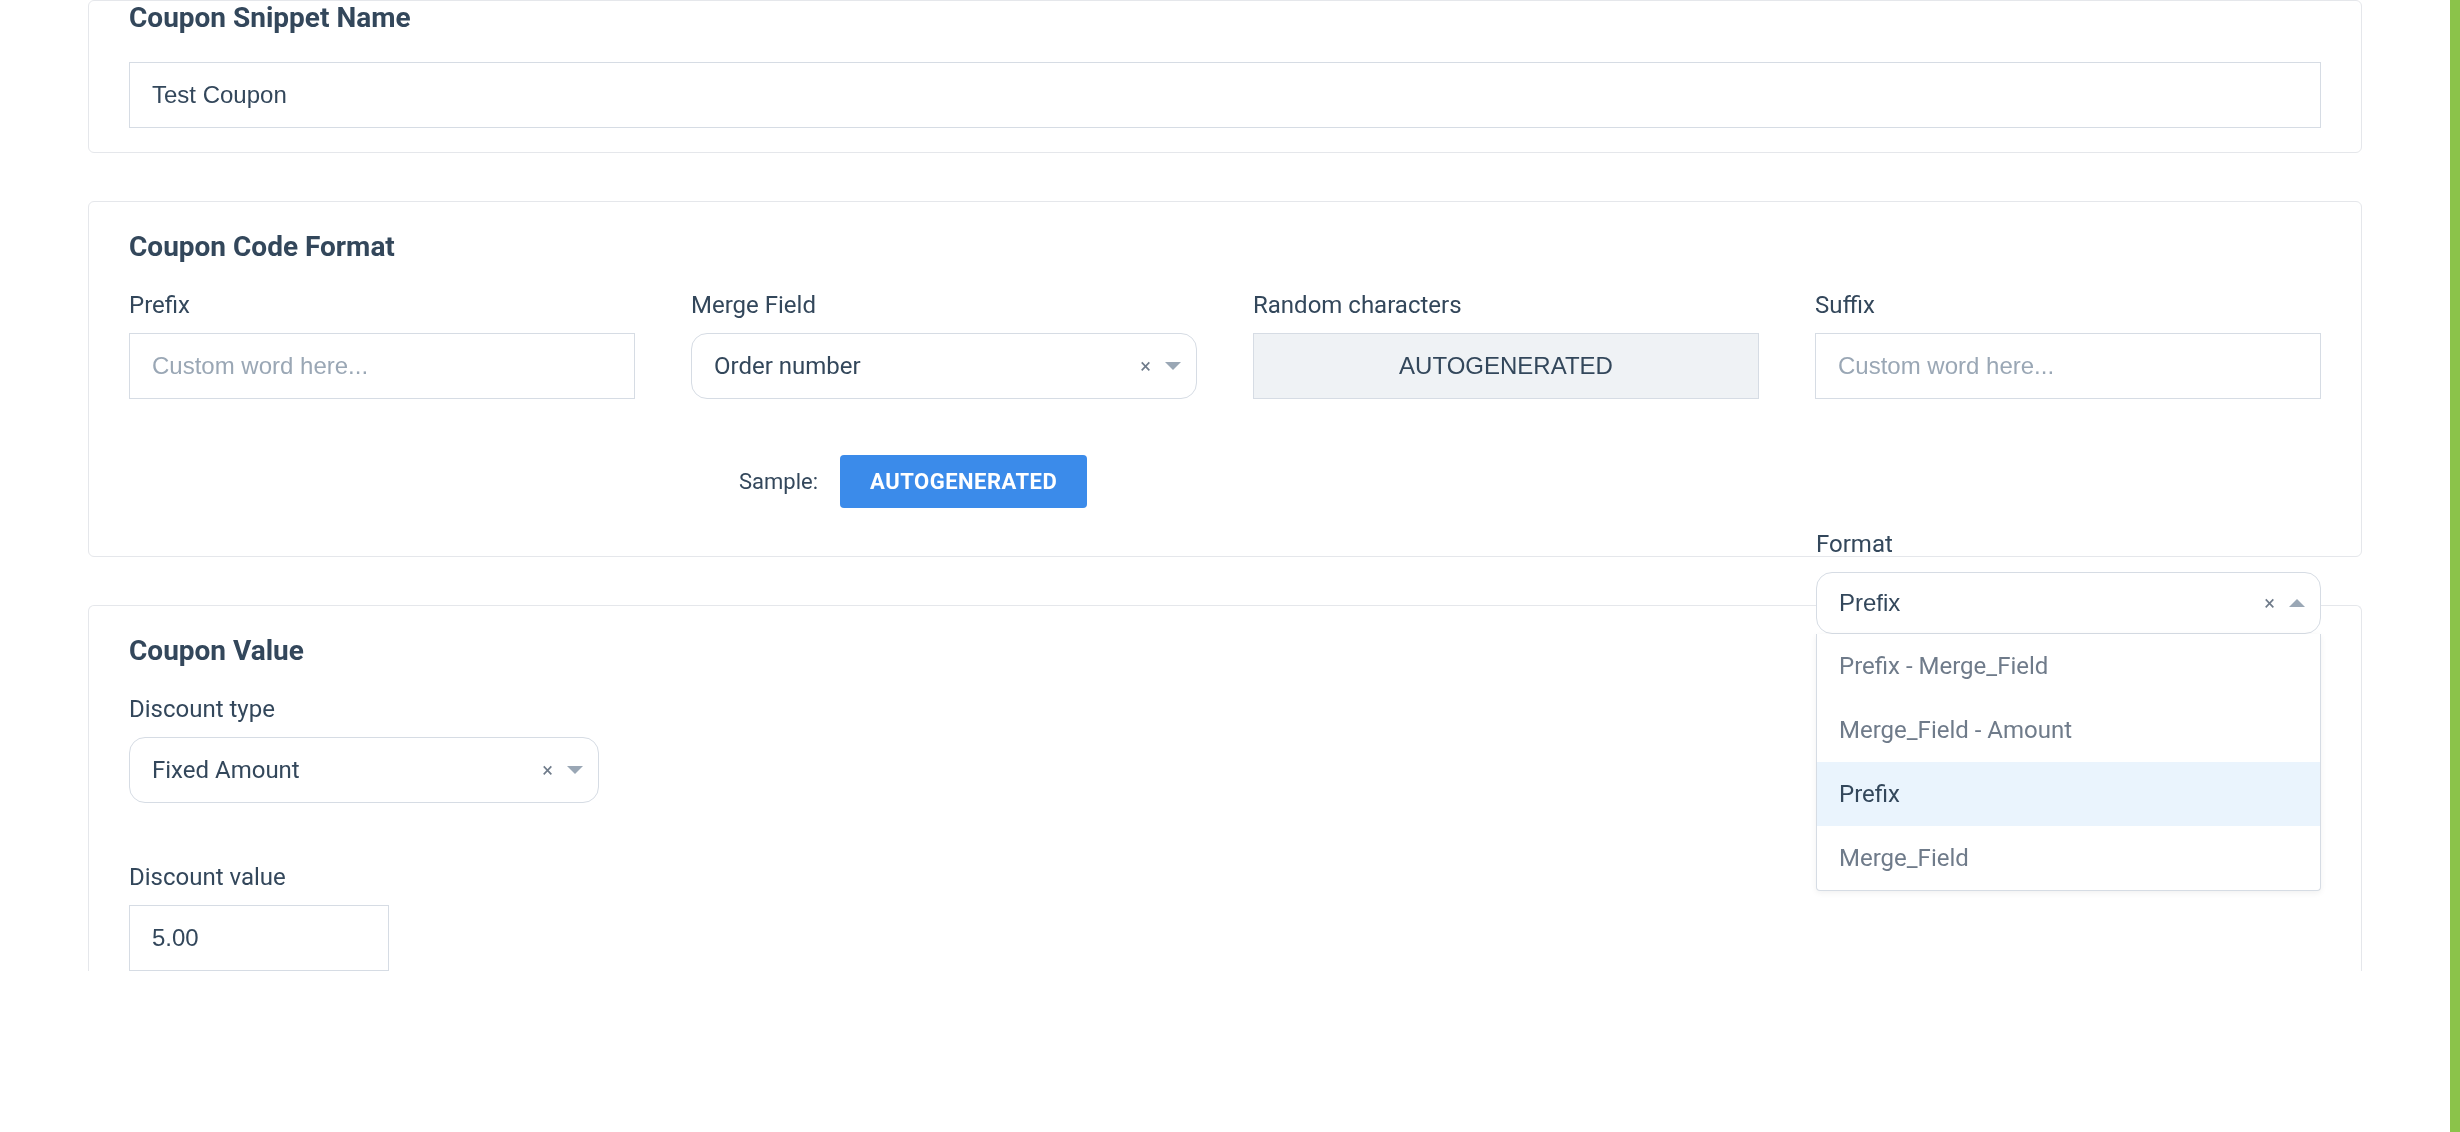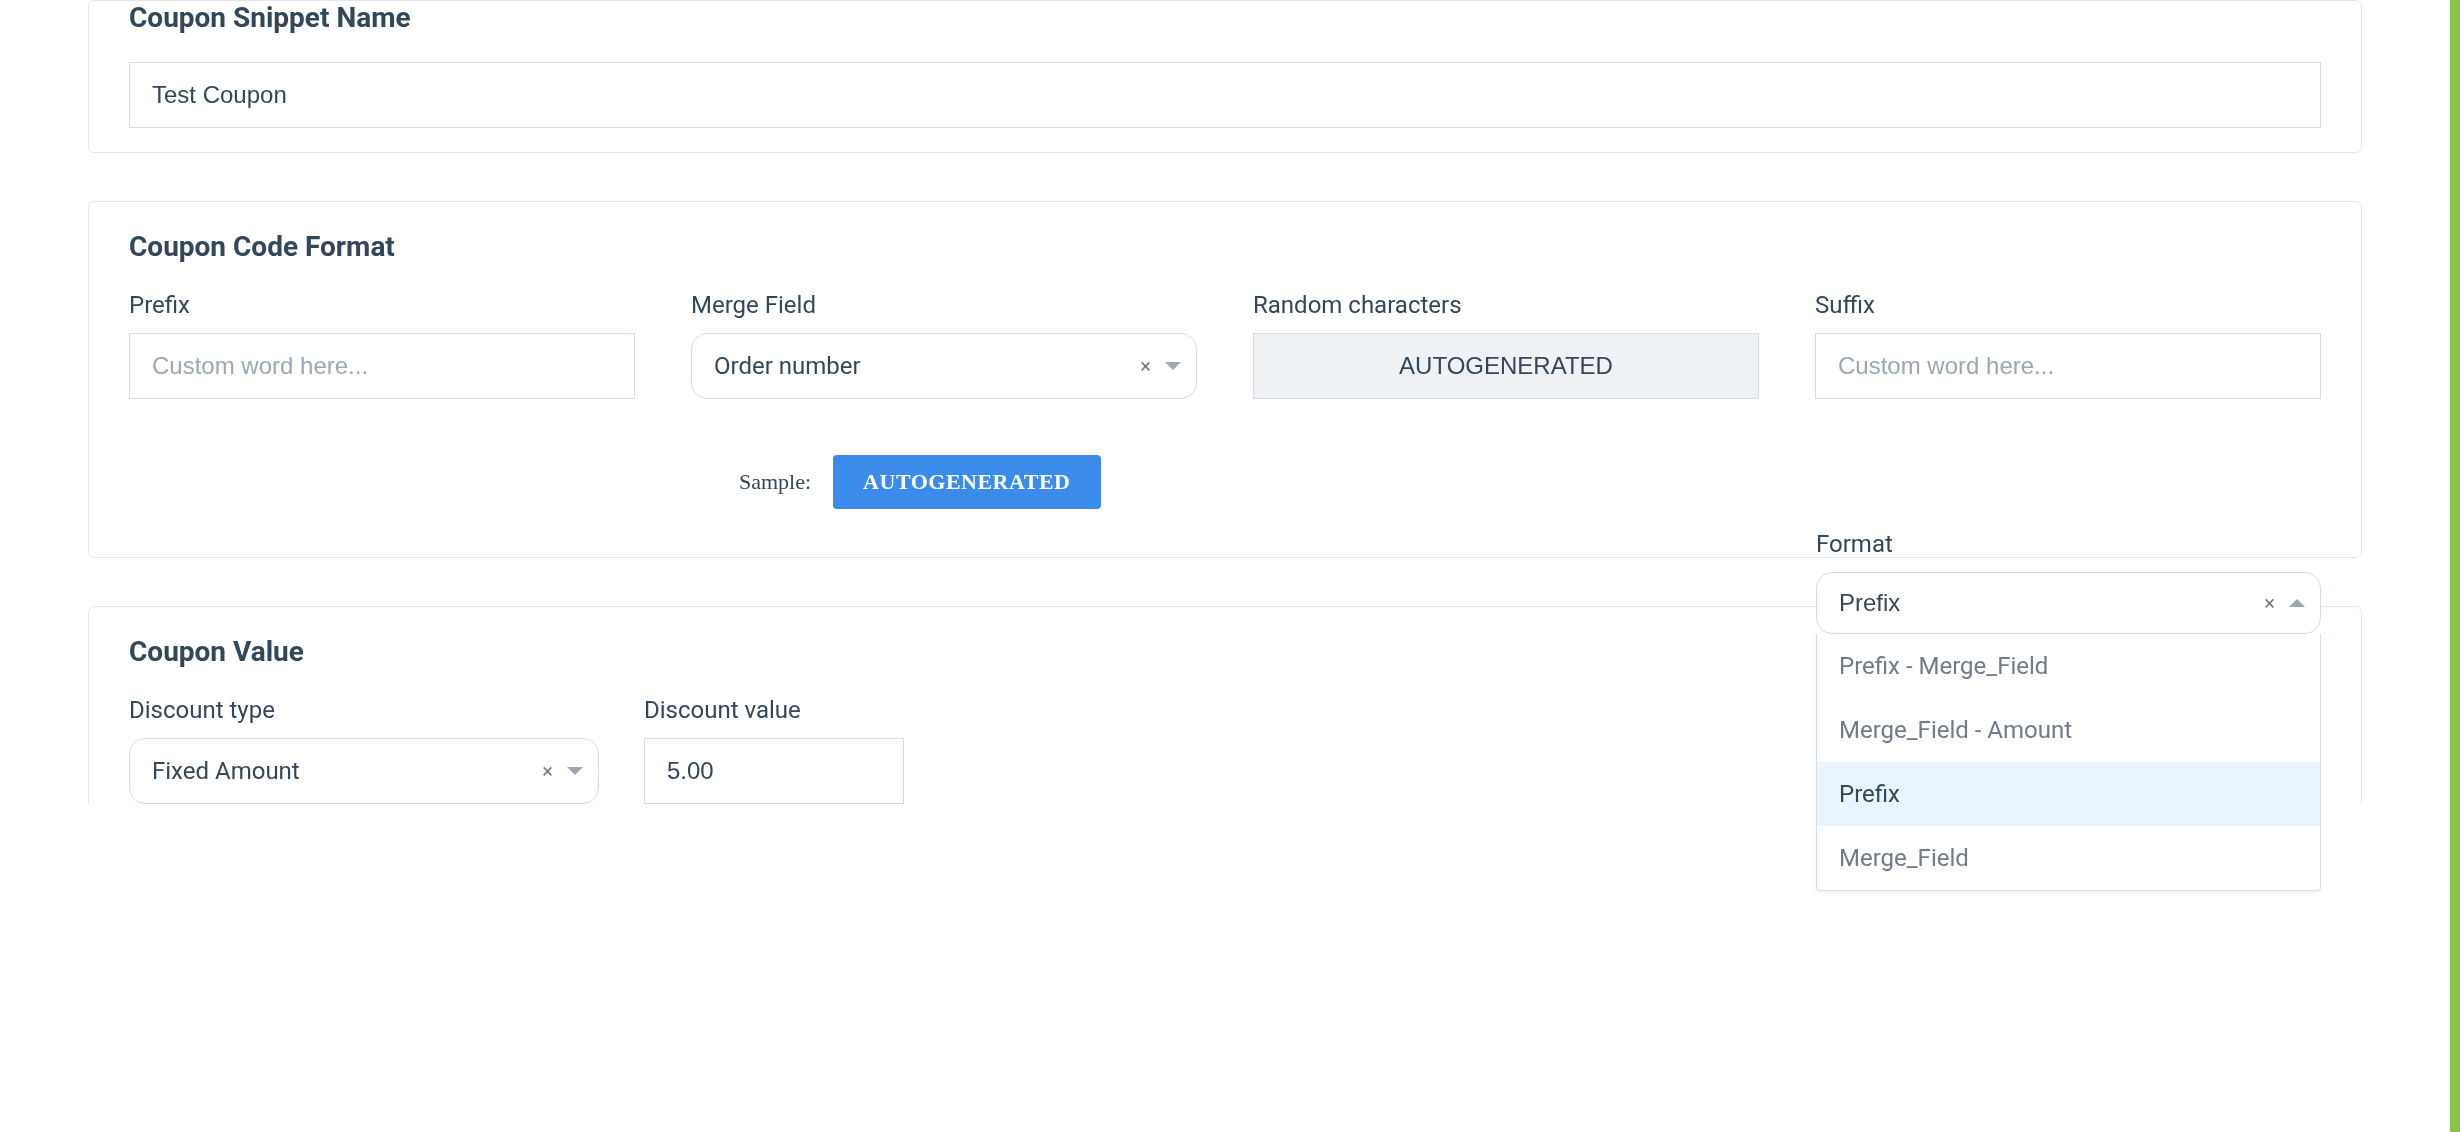--- a/index.html
+++ b/index.html
@@ -124,21 +124,20 @@
   }
   .icon-caret.up {
     border-bottom: 8px solid #9aa7b5;
   }
   .sample-row {
     margin-top: 56px;
     display: flex;
     align-items: center;
     gap: 22px;
     margin-left: 610px;
-    font-family: Liberation Serif, serif;
   }
   .sample-label {
     font-size: 22px;
     color: #33475b;
   }
   .sample-pill {
     background: #3b8bea;
     color: #fff;
     font-weight: 700;
     font-size: 22px;
@@ -172,21 +171,22 @@
     font-size: 24px;
     color: #6f7b8a;
     cursor: pointer;
   }
   .dropdown-item.selected {
     background: #eaf4fd;
     color: #33475b;
   }
   .value-row {
     display: flex;
-    gap: 45px;
+    gap: 60px;
+    flex-direction: column;
   }
   .value-col.small {
     width: 470px;
   }
   .value-col.xsmall {
     width: 260px;
   }
   .card.coupon-value {
     padding-bottom: 0;
     border-bottom: none;

